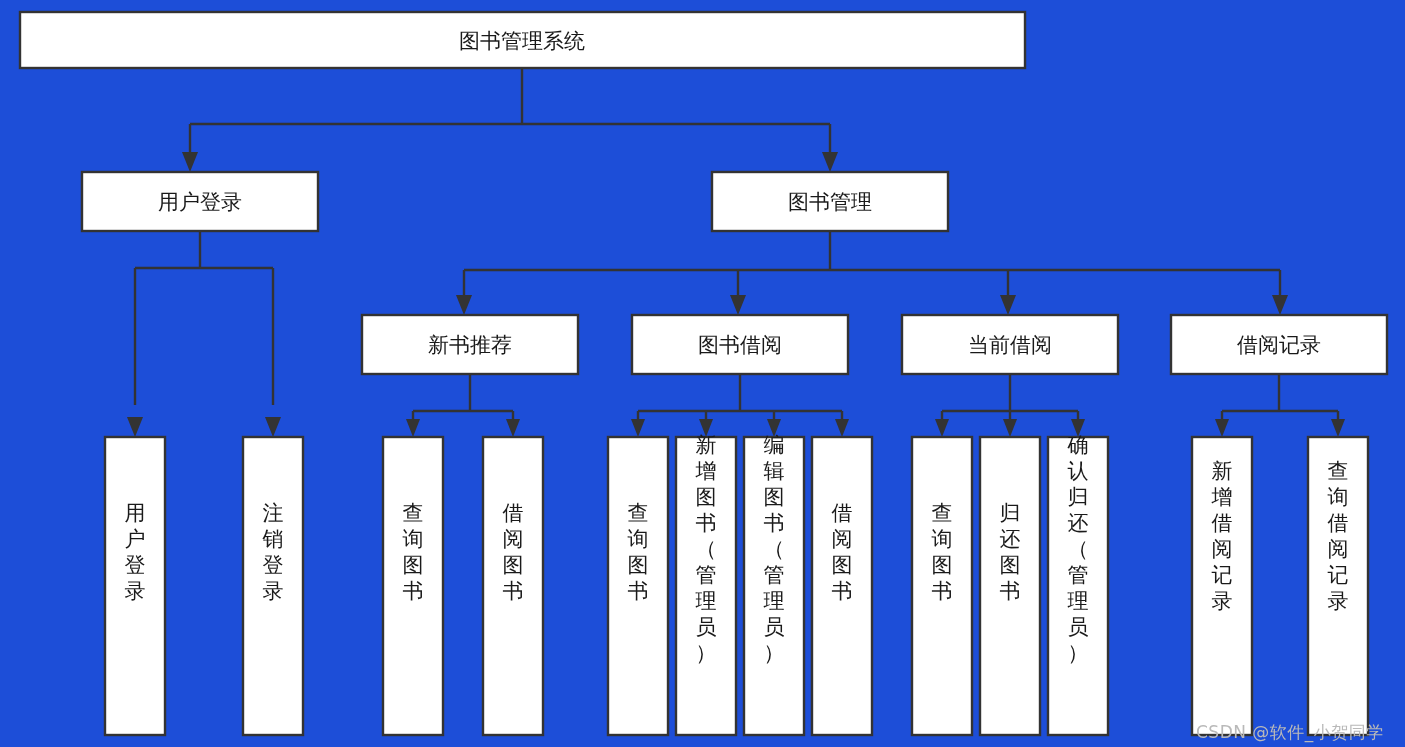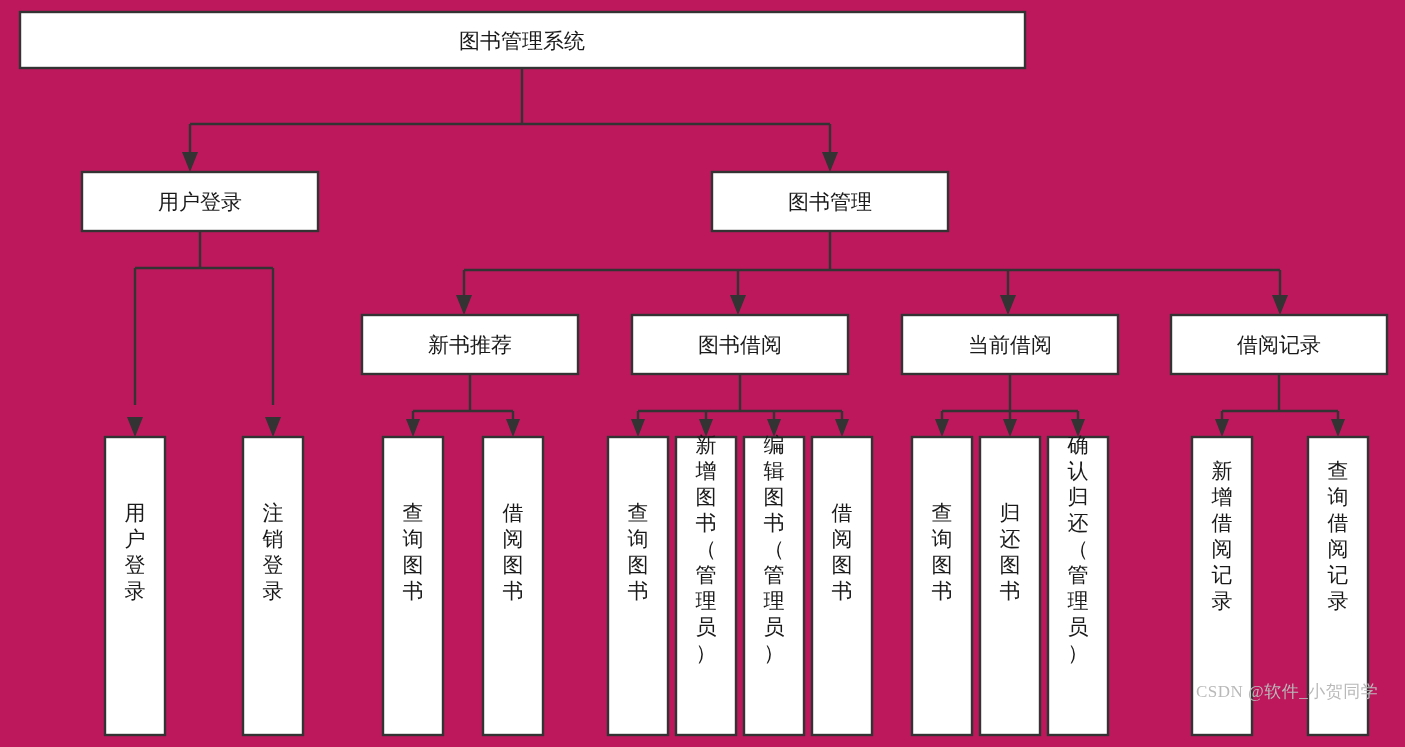--- a/index.html
+++ b/index.html
@@ -7,21 +7,21 @@
     padding: 0;
     background: #ffffff;
   }
   body {
     font-family: "DejaVu Sans", "Liberation Sans", sans-serif;
   }
   #canvas {
     position: relative;
     width: 1405px;
     height: 747px;
-    background: #be185d;
+    background: #1d4ed8;
     overflow: hidden;
   }
   svg.diagram {
     position: absolute;
     left: 0;
     top: 0;
     width: 1405px;
     height: 747px;
   }
   .node-rect {
@@ -236,15 +236,15 @@
       <text class="node-label-v" x="1222" y="478"><tspan x="1222" y="478">新</tspan><tspan x="1222" y="504">增</tspan><tspan x="1222" y="530">借</tspan><tspan x="1222" y="556">阅</tspan><tspan x="1222" y="582">记</tspan><tspan x="1222" y="608">录</tspan></text>
     </g>
 
     <g>
       <rect class="node-rect" x="1308" y="437" width="60" height="298"></rect>
       <text class="node-label-v" x="1338" y="478"><tspan x="1338" y="478">查</tspan><tspan x="1338" y="504">询</tspan><tspan x="1338" y="530">借</tspan><tspan x="1338" y="556">阅</tspan><tspan x="1338" y="582">记</tspan><tspan x="1338" y="608">录</tspan></text>
     </g>
 
   </svg>
 
-  <div class="watermark" style="left:1196px; top:680px;font-family:Liberation Serif, serif;">CSDN @软件_小贺同学</div>
+  <div class="watermark" style="left:1196px; top:721px;">CSDN @软件_小贺同学</div>
 
 </div>
 
 </body></html>

